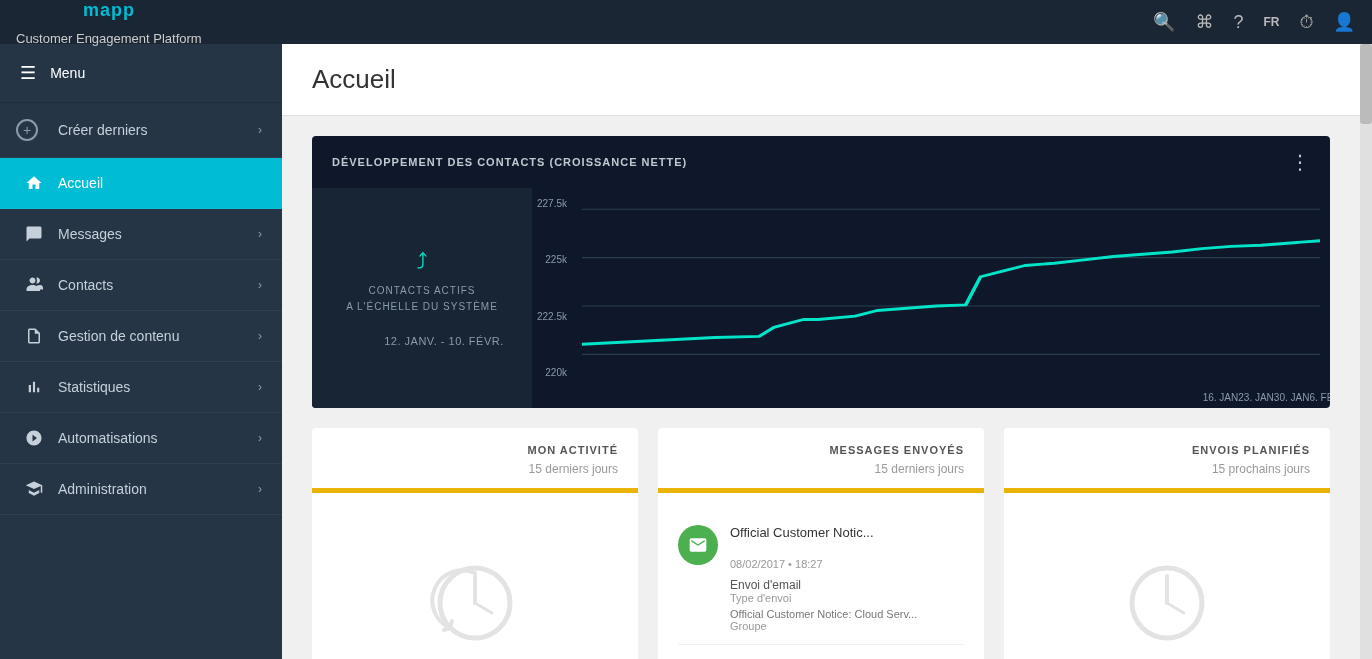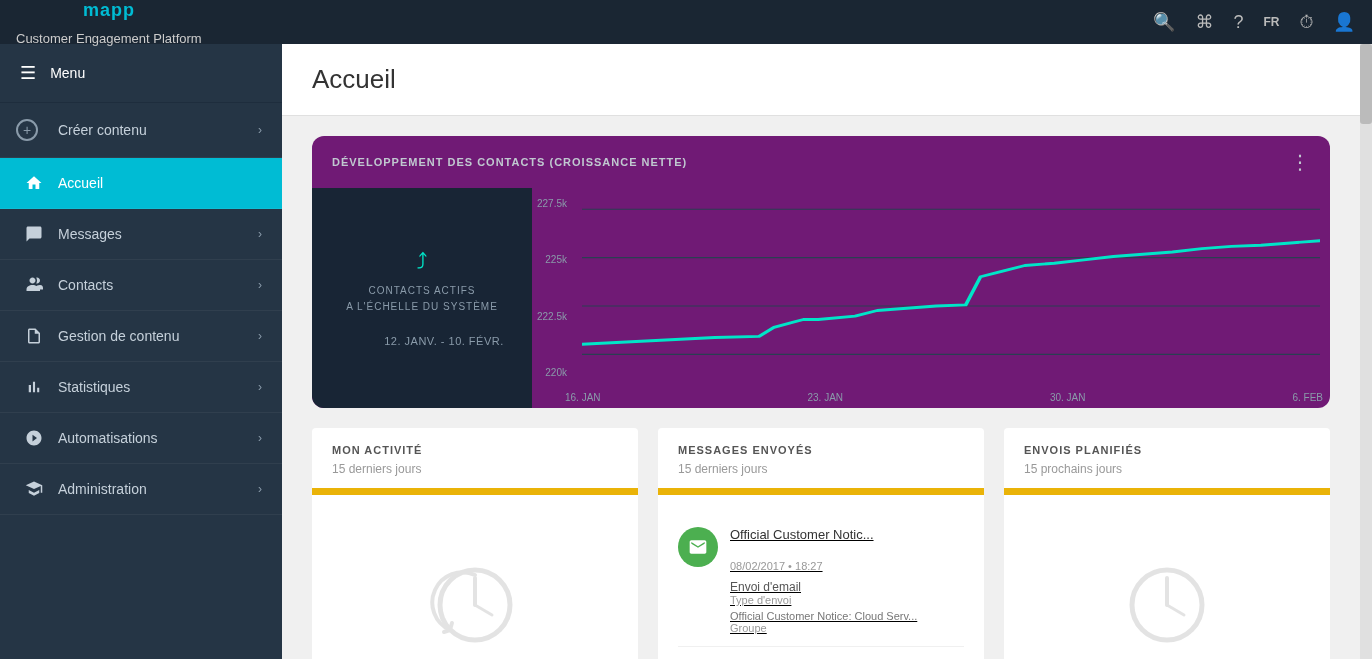--- a/index.html
+++ b/index.html
@@ -153,22 +153,22 @@
 
     .main-content {
       padding: 20px 30px;
       display: flex;
       flex-direction: column;
       gap: 20px;
     }
 
     
     .chart-card {
-      background: #701a75;
-      border-radius: 12px;
+      background: #0f172a;
+      border-radius: 4px;
       overflow: hidden;
       position: relative;
     }
     .chart-header {
       padding: 14px 20px;
       display: flex;
       align-items: center;
       justify-content: space-between;
     }
     .chart-title {
@@ -250,21 +250,22 @@
       gap: 20px;
     }
     .card {
       background: white;
       border-radius: 4px;
       flex: 1;
       overflow: hidden;
     }
     .card-header {
       padding: 16px 20px 12px;
-      border-bottom: 7px solid #eab308;
+      border-bottom: 5px solid #eab308;
+      text-align: right;
     }
     .card-title {
       font-size: 11px;
       font-weight: 600;
       color: #555;
       letter-spacing: 1px;
       text-transform: uppercase;
     }
     .card-subtitle {
       font-size: 12px;
@@ -284,21 +285,20 @@
       min-height: 220px;
     }
 
     
     .message-item {
       display: flex;
       align-items: flex-start;
       gap: 12px;
       padding: 12px 0;
       border-bottom: 1px solid #f0f0f0;
-      text-decoration: underline;
     }
     .message-avatar {
       width: 40px;
       height: 40px;
       border-radius: 50%;
       background: #4caf50;
       display: flex;
       align-items: center;
       justify-content: center;
       flex-shrink: 0;
@@ -394,21 +394,21 @@
 <div class="layout">
 
   <nav class="sidebar">
     <div class="sidebar-menu-toggle">
       <span class="hamburger">☰</span>
       <span>Menu</span>
     </div>
 
     <div class="sidebar-item has-plus">
       <span class="plus-icon">+</span>
-      <span class="item-label">Créer contenu</span>
+      <span class="item-label">Créer derniers</span>
       <span class="chevron">›</span>
     </div>
 
     <div class="sidebar-item active">
       <span class="item-icon">
         <svg width="18" height="18" viewBox="0 0 24 24" fill="white">
             <path d="M10 20v-6h4v6h5v-8h3L12 3 2 12h3v8z"></path>
           </svg>
       </span>
       <span class="item-label">Accueil</span>
@@ -517,21 +517,21 @@
               </defs>
 
               <line x1="0" y1="10" x2="500" y2="10" stroke="#2a3f52" stroke-width="1"></line>
               <line x1="0" y1="53" x2="500" y2="53" stroke="#2a3f52" stroke-width="1"></line>
               <line x1="0" y1="96" x2="500" y2="96" stroke="#2a3f52" stroke-width="1"></line>
               <line x1="0" y1="139" x2="500" y2="139" stroke="#2a3f52" stroke-width="1"></line>
 
               <polyline points="0,130 30,128 60,126 90,124 120,123 130,115 150,108 160,108 185,105 200,100 220,98 240,96 260,95 270,70 285,65 300,60 320,58 340,55 360,52 380,50 400,48 420,45 440,43 460,42 480,40 500,38" fill="none" stroke="#00e5c8" stroke-width="2.5" stroke-linejoin="round" stroke-linecap="round"></polyline>
             </svg>
             
-            <div class="chart-x-labels" style="margin-left:23px; width:calc(100% - 40px);">
+            <div class="chart-x-labels" style="margin-left:40px; width:calc(100% - 40px);justify-content:flex-end;">
               <span class="chart-x-label">16. JAN</span>
               <span class="chart-x-label">23. JAN</span>
               <span class="chart-x-label">30. JAN</span>
               <span class="chart-x-label">6. FEB</span>
             </div>
           </div>
         </div>
       </div>
 
       <div class="cards-row">

